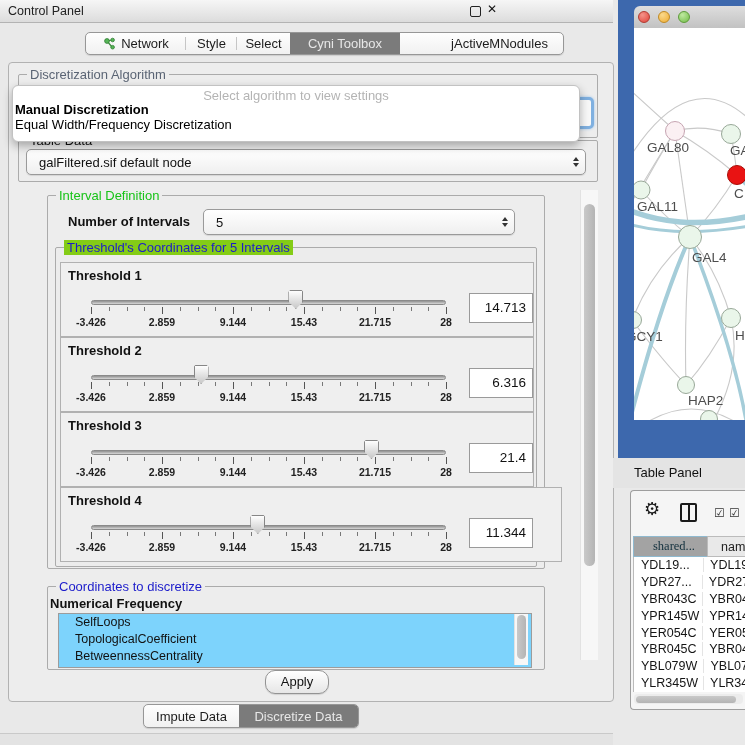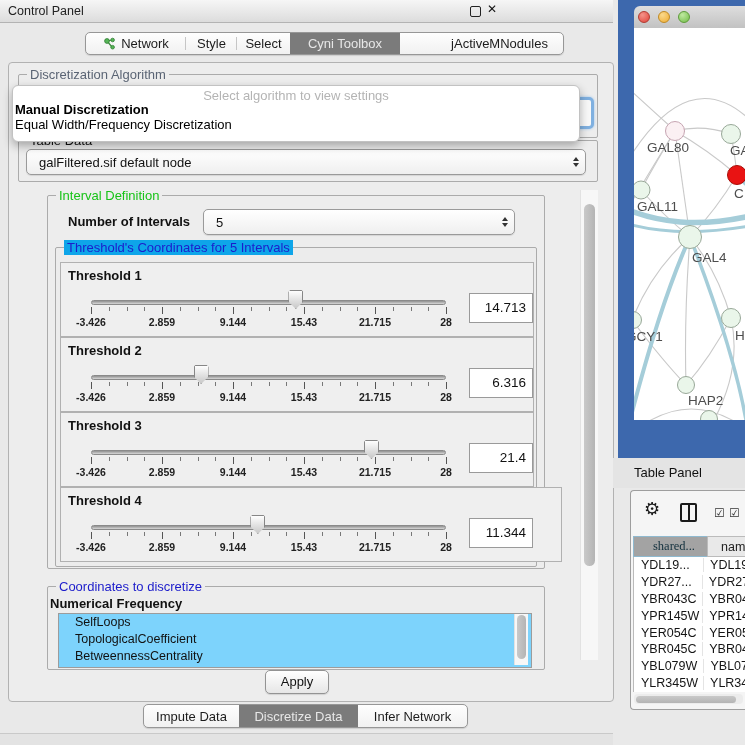--- a/index.html
+++ b/index.html
@@ -66,21 +66,21 @@
   .tick-label{position:absolute;top:53px;width:50px;text-align:center;
     font-size:10.5px;font-weight:bold;color:#222;}
   .th-value{position:absolute;left:408px;top:30px;width:56px;height:28px;background:#fff;
     border:1px solid #9a9a9a;font-size:13.5px;color:#111;text-align:right;
     line-height:28px;padding-right:6px;box-sizing:content-box;}
   
   #attr-list{left:58px;top:613px;width:472px;height:53px;background:#7dd3fc;
     border:1px solid #9c9c9c;overflow:hidden;}
   .attr-item{font-size:12.5px;color:#111;line-height:17px;padding-left:16px;white-space:nowrap;}
   
-  #apply-btn{left:265px;top:670px;width:62px;height:22px;border:1px solid #939393;border-radius:5px;
+  #apply-btn{left:265px;top:670px;width:62px;height:22px;border:1px solid #939393;border-radius:10px;
     background:linear-gradient(#ffffff,#e6e6e6);font-size:13px;color:#111;
     text-align:center;line-height:22px;box-shadow:0 1px 1px rgba(0,0,0,.12);}
   
   .sb-track{background:#f7f7f7;border-left:1px solid #e2e2e2;}
   .sb-thumb{background:linear-gradient(90deg,#c9c9c9,#b4b4b4);border-radius:6px;}
   .sb-thumb-h{background:linear-gradient(#c9c9c9,#b4b4b4);border-radius:4px;}
   
   #net-frame{left:618px;top:0;width:127px;height:458px;background:#3d68ad;}
   #net-titlebar{left:634px;top:6px;width:111px;height:22px;
     background:linear-gradient(#dedede,#c2c2c2);border-radius:6px 0 0 0;
@@ -178,21 +178,21 @@
 <div class="abs" style="left:68px;top:214px;font-size:13px;font-weight:bold;color:#111;z-index:3">Number of Intervals</div>
 <div class="combo abs" style="left:203px;top:209px;width:310px;height:24px;z-index:3">
   <span class="val">5</span>
   <span class="arrows">
       <span class="tri-up"></span>
       <span class="tri-dn"></span>
     </span>
 </div>
 
 <div class="abs group" style="left:55px;top:247px;width:480px;height:318px;z-index:2;background:#ececec">
-  <span class="gtitle gt-blue" style="background:#0ea5e9">Threshold's Coordinates for 5 Intervals</span>
+  <span class="gtitle gt-blue" style="background:#84cc16">Threshold's Coordinates for 5 Intervals</span>
 </div>
 <div id="sliders" class="abs" style="left:0;top:0;z-index:4">
     <div class="th-panel" style="top: 262px;">
       <div class="th-label">Threshold 1</div>
       <div class="sl-track"></div>
       <div class="tick major" style="left: 30px;"></div>
       <div class="tick minor" style="left: 47.75px;"></div>
       <div class="tick minor" style="left: 65.5px;"></div>
       <div class="tick minor" style="left: 83.25px;"></div>
       <div class="tick major" style="left: 101px;"></div>
@@ -340,23 +340,20 @@
 </div>
 
 <div class="abs" id="apply-btn" style="z-index:3">Apply</div>
 
 <div class="abs segbar" id="bottom-tabs">
     <div class="seg" style="width: 95px;">
       <span>Impute Data</span>
     </div>
     <div class="seg sel" style="width: 119px;">
       <span>Discretize Data</span>
-    </div>
-    <div class="seg" style="width: 109px;">
-      <span>Infer Network</span>
     </div>
   </div>
 <div class="abs" id="bottom-line"></div>
 <div class="abs" id="bottom-band"></div>
 
 <div class="abs" id="net-frame"></div>
 <div class="abs" id="net-titlebar"></div>
 <div class="abs traffic" id="tl-red"></div>
 <div class="abs traffic" id="tl-yellow"></div>
 <div class="abs traffic" id="tl-green"></div>

